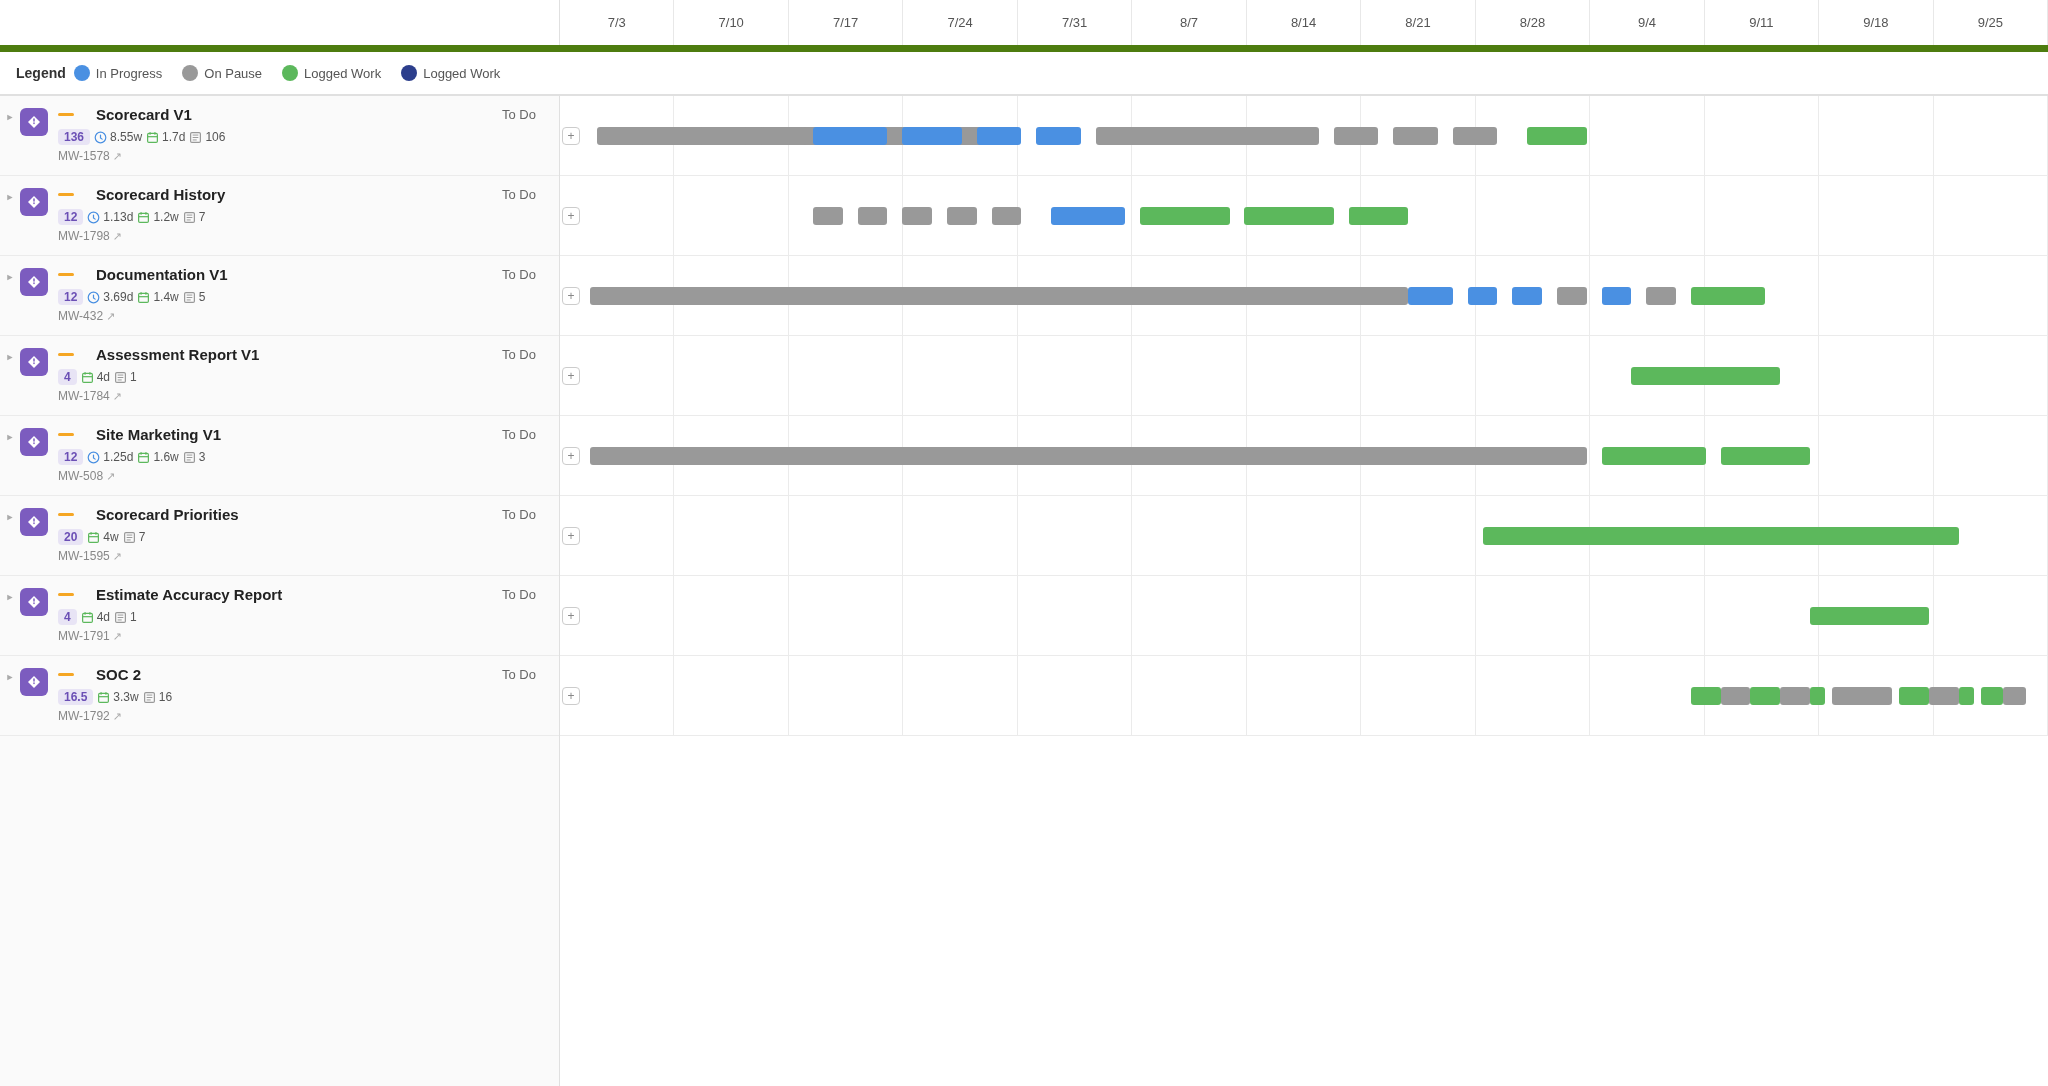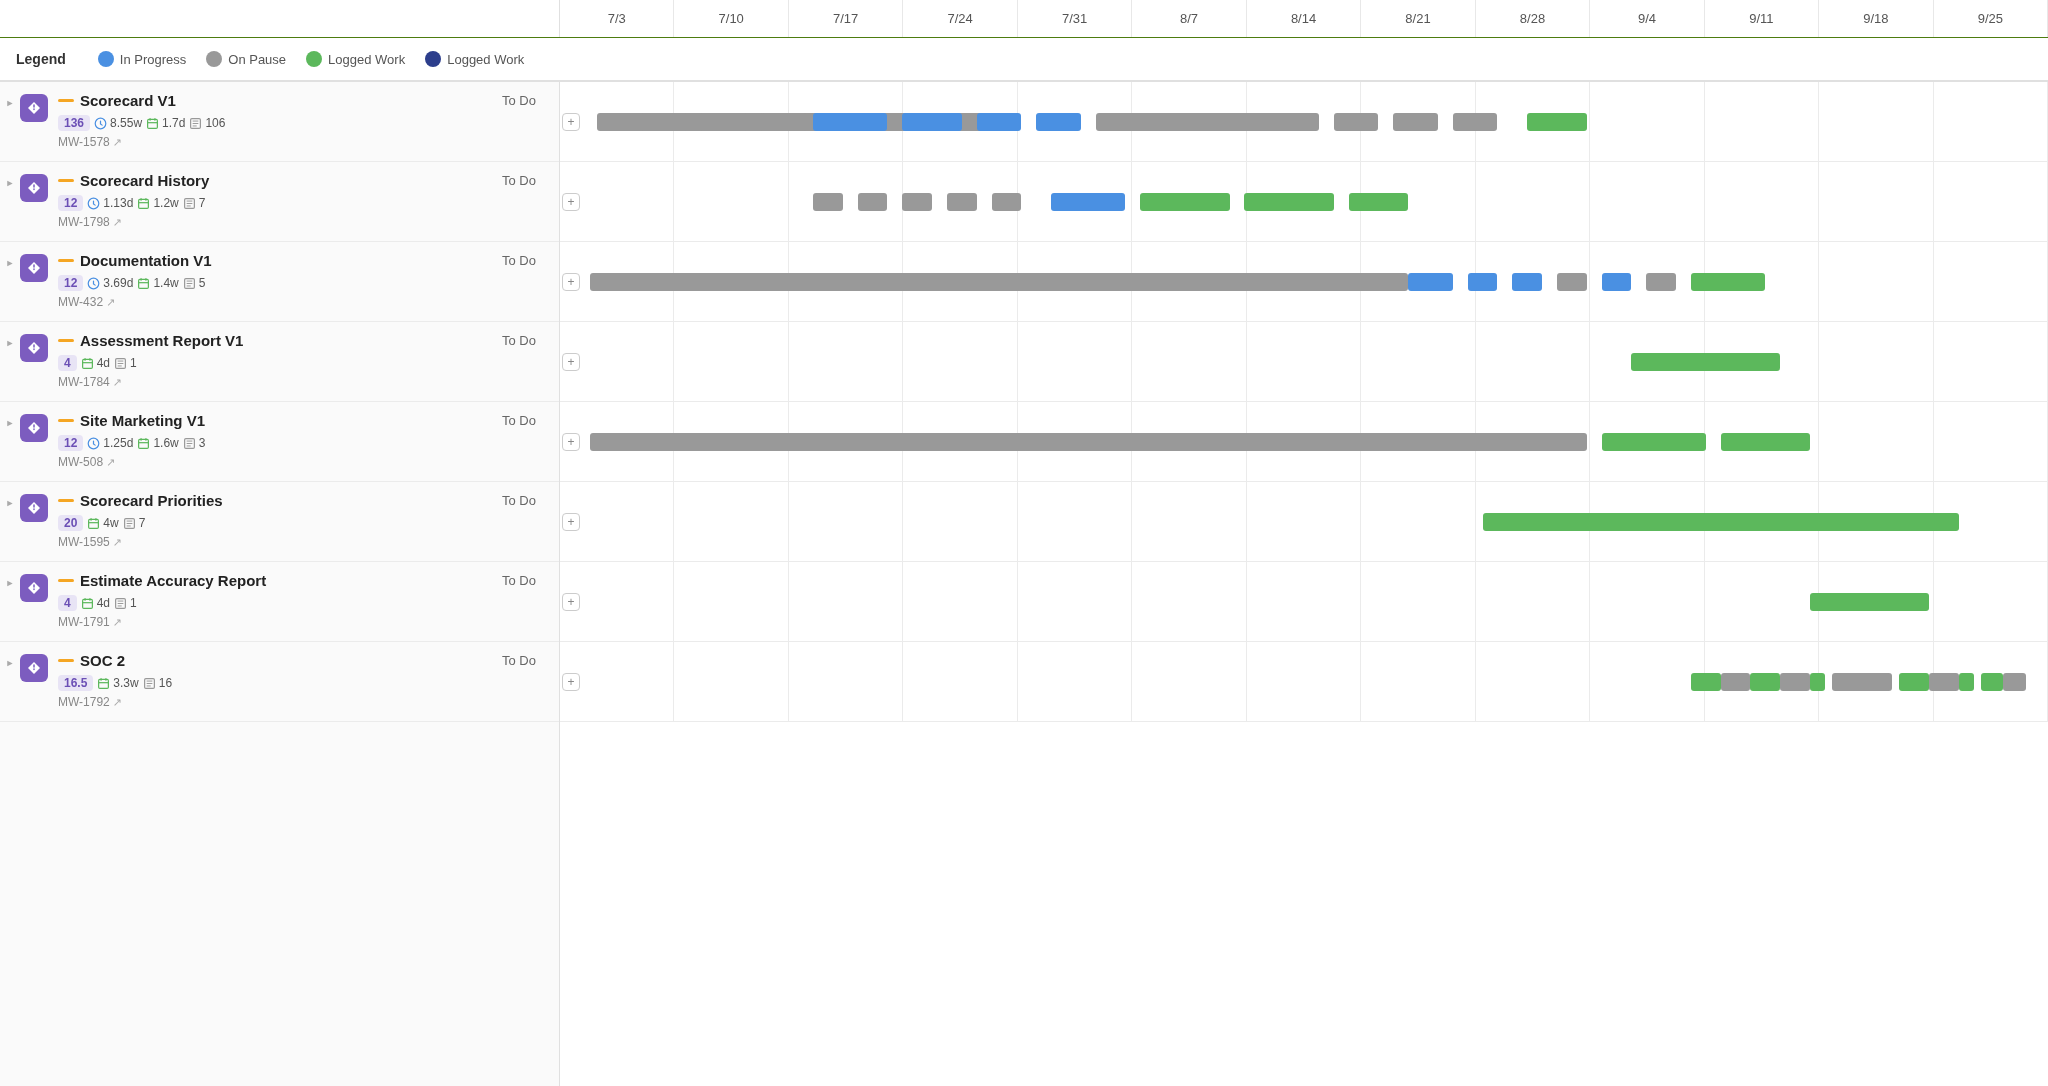--- a/index.html
+++ b/index.html
@@ -1,47 +1,47 @@
 <!DOCTYPE html>
 <html><head>
   <meta charset="utf-8">
   <style>
     * { box-sizing: border-box; margin: 0; padding: 0; }
     body { font-family: -apple-system, BlinkMacSystemFont, 'Segoe UI', sans-serif; background: #fff; font-size: 13px; color: #333; overflow: hidden; }
 
     .container { display: flex; flex-direction: column; height: 1086px; width: 2048px; }
 
     
-    .date-header { display: flex; height: 38px; border-bottom: 1px solid #4d7c0f; background: #fff; }
+    .date-header { display: flex; height: 52px; border-bottom: 7px solid #4d7c0f; background: #fff; }
     .date-header-spacer { width: 560px; flex-shrink: 0; border-right: 1px solid #e0e0e0; }
     .date-cols { display: flex; flex: 1; }
     .date-col { flex: 1; display: flex; align-items: center; justify-content: center; font-size: 13px; color: #555; border-right: 1px solid #e8e8e8; font-weight: 500; }
 
     
     .legend-header { display: flex; height: 44px; border-bottom: 2px solid #e0e0e0; background: #fff; align-items: center; }
     .legend-item-col { width: 560px; flex-shrink: 0; border-right: 1px solid #e0e0e0; padding-left: 16px; font-weight: 600; font-size: 14px; color: #333; display: flex; align-items: center; }
-    .legend-right { flex: 1; display: flex; align-items: flex-start; padding-left: 16px; gap: 24px; }
+    .legend-right { flex: 1; display: flex; align-items: flex-start; padding-left: 16px; }
     .legend-title { font-weight: 600; font-size: 14px; color: #333; margin-right: 8px; }
     .legend-item { display: flex; align-items: center; gap: 6px; font-size: 13px; color: #555; }
 
     
     .main { display: flex; flex: 1; overflow: hidden; }
 
     
     .left-panel { width: 560px; flex-shrink: 0; border-right: 1px solid #e0e0e0; overflow-y: auto; background: #fafafa; }
 
     
     .gantt-panel { flex: 1; overflow-y: auto; background: #fff; position: relative; }
     .left-row { width: 560px; flex-shrink: 0; border-bottom: 1px solid #ebebeb; padding: 10px 12px 10px 0; background: #fafafa; display: flex; align-items: stretch; }
     .expand-btn { width: 20px; display: flex; align-items: flex-start; justify-content: center; padding-top: 6px; cursor: pointer; color: #888; font-size: 10px; flex-shrink: 0; }
     .item-icon { width: 28px; height: 28px; background: #7c5cbf; border-radius: 6px; display: flex; align-items: center; justify-content: center; margin-right: 10px; flex-shrink: 0; margin-top: 2px; }
     .item-icon svg { width: 16px; height: 16px; fill: #fff; }
     .item-content { flex: 1; }
     .item-top { display: flex; align-items: center; justify-content: space-between; }
-    .item-name { font-size: 15px; font-weight: 600; color: #222; display: flex; align-items: center; gap: 6px; }
+    .item-name { font-size: 15px; font-weight: 600; color: #222; display: flex; align-items: center; gap: 22px; }
     .orange-bar { width: 16px; height: 3px; background: #f5a623; border-radius: 2px; }
     .item-status { font-size: 13px; color: #666; margin-right: 4px; }
     .item-meta { display: flex; align-items: center; gap: 4px; margin-top: 6px; flex-wrap: wrap; }
     .meta-badge { background: #e8e4f5; color: #6b4fb5; border-radius: 4px; padding: 1px 6px; font-size: 12px; font-weight: 600; }
     .meta-item { display: flex; align-items: center; gap: 3px; font-size: 12px; color: #555; }
     .meta-item svg { width: 13px; height: 13px; }
     .item-id { font-size: 12px; color: #888; display: flex; align-items: center; gap: 3px; margin-top: 4px; }
     .ext-icon { font-size: 11px; color: #aaa; }
     .add-btn { position: absolute; left: 2px; top: 50%; transform: translateY(-50%); width: 18px; height: 18px; background: #fff; border: 1px solid #ccc; border-radius: 4px; display: flex; align-items: center; justify-content: center; font-size: 12px; color: #888; cursor: pointer; z-index: 10; }
     .bar { position: absolute; height: 16px; border-radius: 3px; top: 50%; transform: translateY(-50%); }

